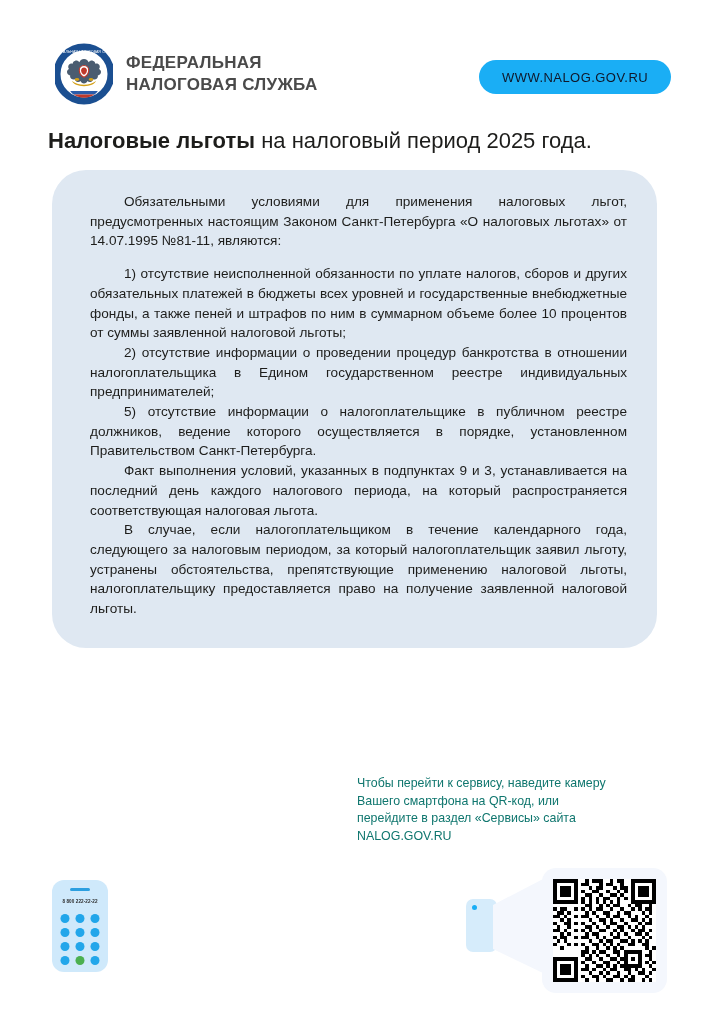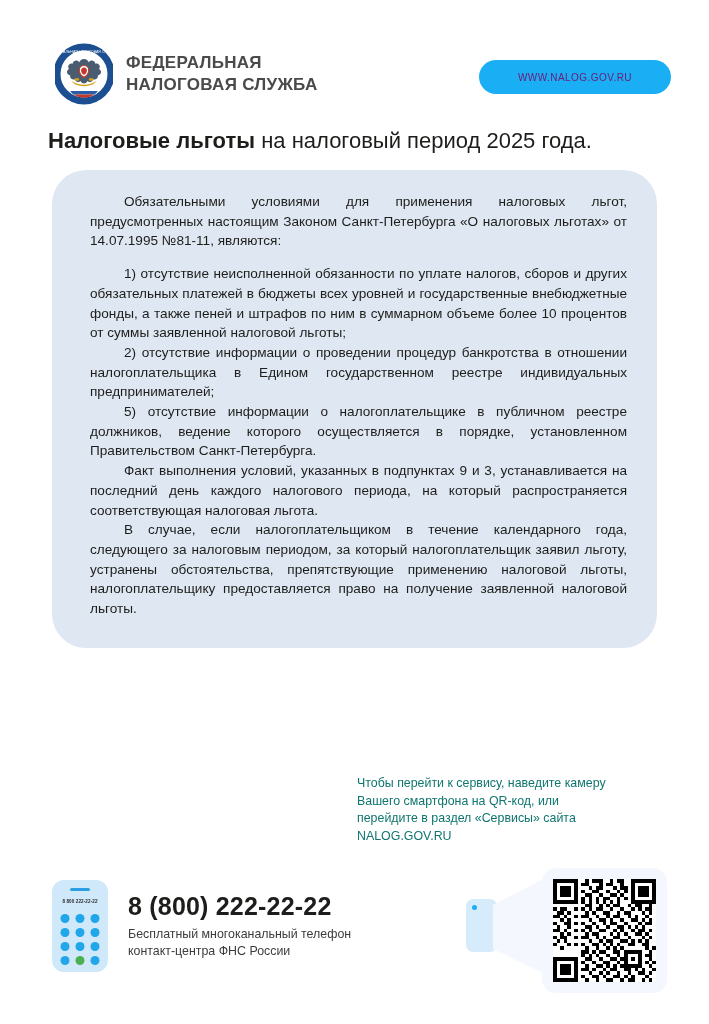--- a/index.html
+++ b/index.html
@@ -46,22 +46,22 @@
   .brand-text div { white-space: nowrap; }
 
   .site-pill {
     position: absolute;
     left: 479px;
     top: 20px;
     width: 192px;
     height: 34px;
     border-radius: 17px;
     background: #1aaef5;
-    color: #701a75;
-    font-size: 10px;
+    color: #0f172a;
+    font-size: 13px;
     letter-spacing: 0.45px;
     display: flex;
     align-items: center;
     justify-content: center;
   }
 
   
   .page-title {
     position: absolute;
     left: 48px;
@@ -310,27 +310,20 @@
       <div class="key"></div>
       <div class="key"></div>
       <div class="key"></div>
       <div class="key"></div>
       <div class="key"></div>
       <div class="key green"></div>
       <div class="key"></div>
     </div>
   </div>
 
-  <div class="phone-text">
-    <div class="phone-number">8 (800) 222-22-22</div>
-    <div class="phone-caption">
-      <div>Бесплатный многоканальный телефон</div>
-      <div>контакт-центра ФНС России</div>
-    </div>
-  </div>
 </div>
 
 <div class="qr-block">
   <div class="qr-phone">
     <div class="qr-phone-dot"></div>
   </div>
   <div class="qr-beam"></div>
   <div class="qr-card">
     <svg class="qr-code" viewBox="0 0 29 29" shape-rendering="crispEdges">
       <rect width="29" height="29" fill="#ffffff"></rect>

